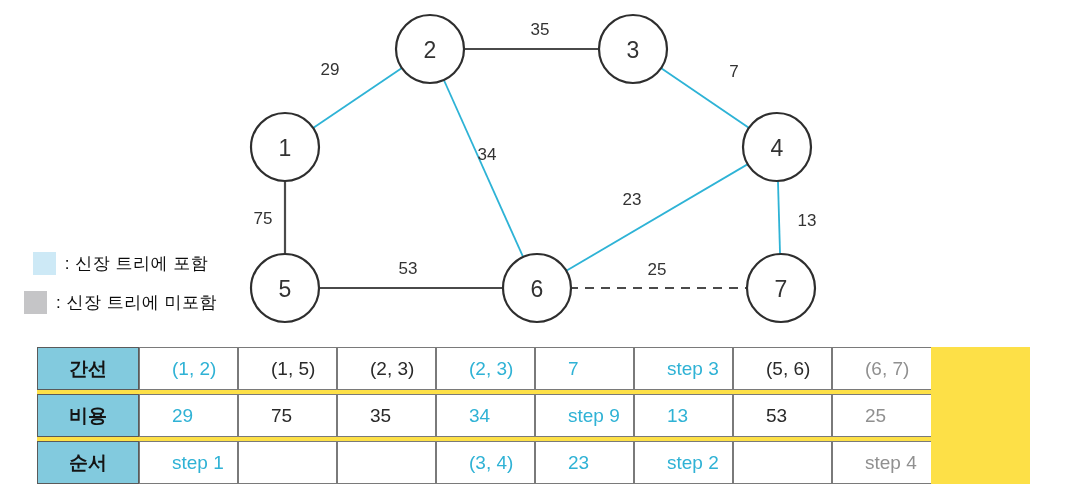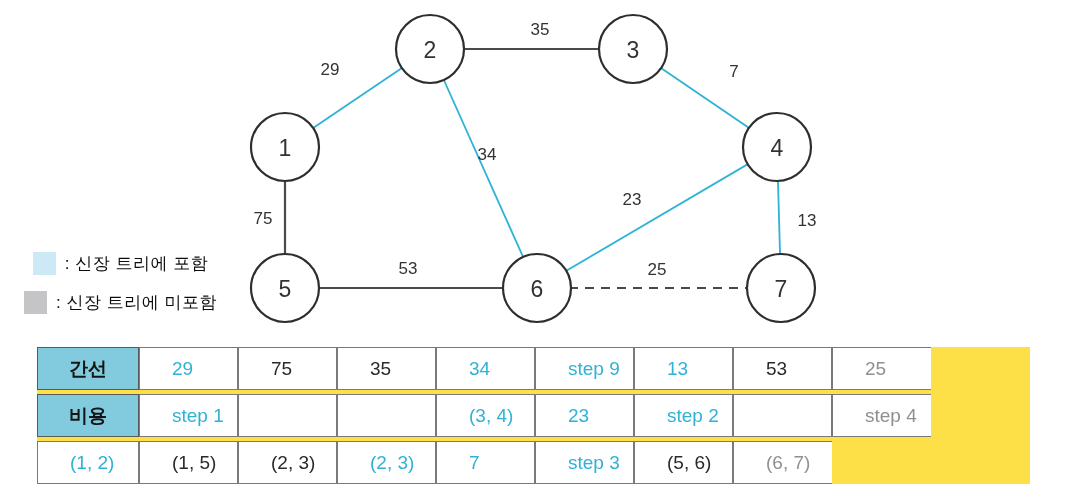--- a/index.html
+++ b/index.html
@@ -114,20 +114,21 @@
     </div>
     <div class="legend-row">
       <span class="legend-swatch" style="background: rgb(197, 197, 199);"></span>
       <span class="legend-label">: 신장 트리에 미포함</span>
     </div>
   </div>
 
   <div class="mst-table" id="mst-table">
       <div class="cell rowhead">간선</div>
       <div class="cell rowhead">비용</div>
+      <div class="cell rowhead">순서</div>
       <div class="cell included">(1, 2)</div>
       <div class="cell included">29</div>
       <div class="cell included">step 1</div>
       <div class="cell normal">(1, 5)</div>
       <div class="cell normal">75</div>
       <div class="cell normal"></div>
       <div class="cell normal">(2, 3)</div>
       <div class="cell normal">35</div>
       <div class="cell normal"></div>
       <div class="cell included">(2, 3)</div>

